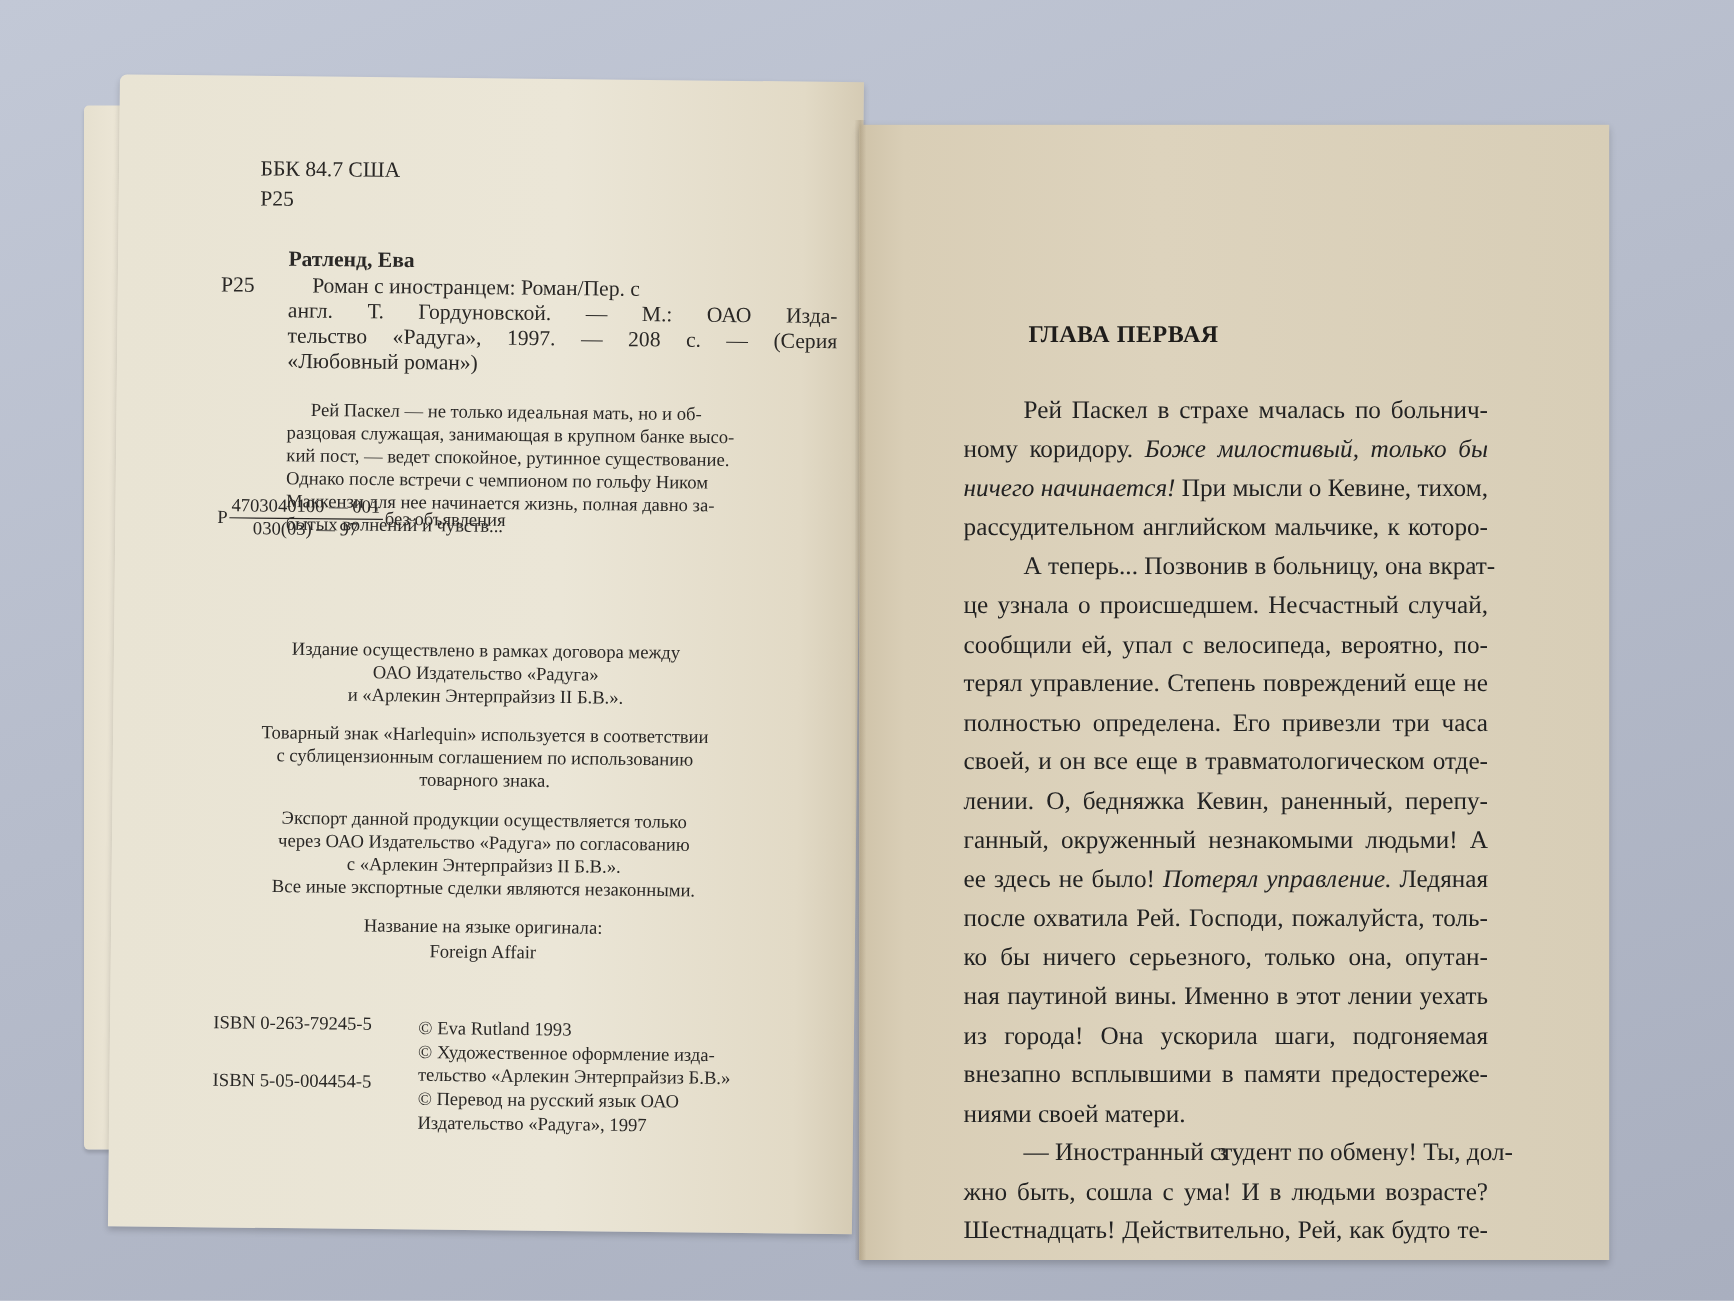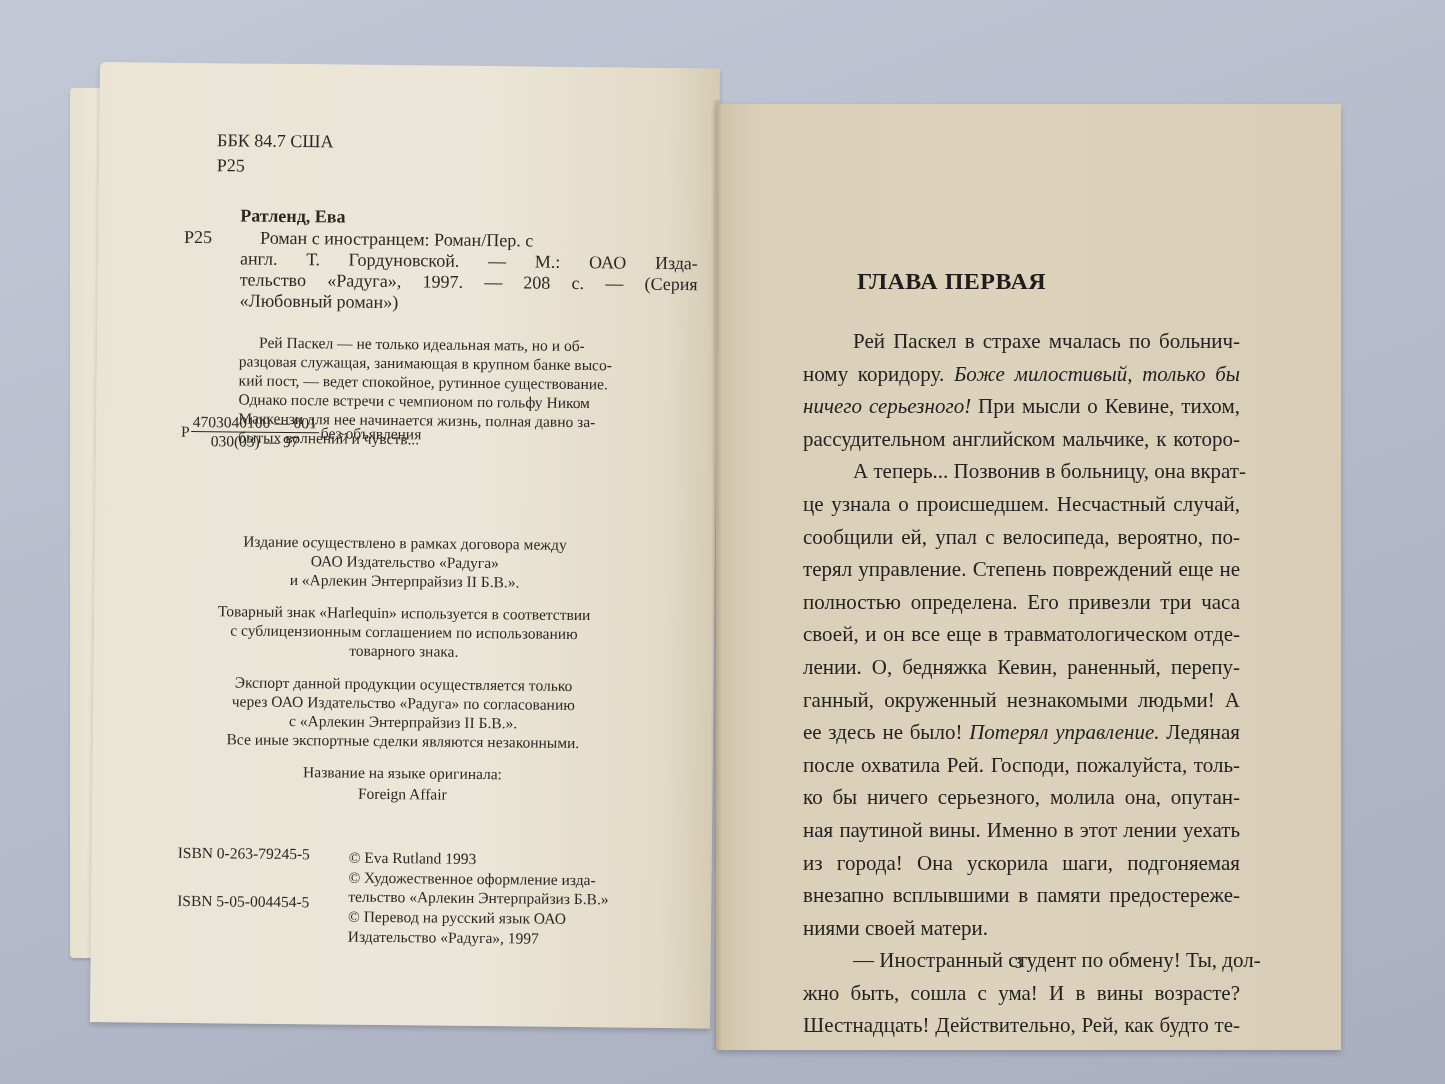--- a/index.html
+++ b/index.html
@@ -44,21 +44,21 @@
   .frac .fr { display:flex; flex-direction:column; align-items:center; }
   .frac .num { border-bottom:1.5px solid #2a2826; padding:0 2px 1px 2px; line-height:17px; }
   .frac .den { line-height:18px; }
   .frac .tail { margin-left:2px; }
 
   .right-body { position:absolute; left:803px; top:325px; width:437px; font-size:21px; line-height:32.6px; color:#222; }
   .right-body .line { display:block; text-align:justify; text-align-last:justify; height:32.6px; white-space:nowrap; }
   .right-body .line.last { text-align-last:left; }
   .right-body .ind { padding-left:50px; }
   .right-body i { }
-  .chapter { position:absolute; left:857px; top:268px; font-size:24px; font-weight:bold; letter-spacing:0.5px; color:#1f1d1b; }
+  .chapter { position:absolute; left:857px; top:268px; font-size:20px; font-weight:bold; letter-spacing:0.5px; color:#1f1d1b; }
   .pagenum { position:absolute; left:1015px; top:955px; font-size:15px; font-weight:bold; }
 </style>
 </head>
 <body>
 
 <div class="backpage"></div>
 
 <div class="page-left">
   <div class="txt l" style="left:118px;top:66px;">ББК 84.7 США</div>
   <div class="txt l" style="left:118px;top:91px;">Р25</div>
@@ -126,35 +126,35 @@
 </div>
 
 <div class="page-right"></div>
 <div class="gutter"></div>
 
 <div class="chapter">ГЛАВА ПЕРВАЯ</div>
 
 <div class="right-body" id="right-body">
     <span class="line ind">Рей Паскел в страхе мчалась по больнич-</span>
     <span class="line">ному коридору. <i>Боже милостивый, только бы</i></span>
-    <span class="line"><i>ничего серьезного!</i> При мысли о Кевине, тихом,</span>
+    <span class="line"><i>ничего начинается!</i> При мысли о Кевине, тихом,</span>
     <span class="line">рассудительном английском мальчике, к которо-</span>
     <span class="line ind">А теперь... Позвонив в больницу, она вкрат-</span>
     <span class="line">це узнала о происшедшем. Несчастный случай,</span>
     <span class="line">сообщили ей, упал с велосипеда, вероятно, по-</span>
     <span class="line">терял управление. Степень повреждений еще не</span>
     <span class="line">полностью определена. Его привезли три часа</span>
     <span class="line">своей, и он все еще в травматологическом отде-</span>
     <span class="line">лении. О, бедняжка Кевин, раненный, перепу-</span>
     <span class="line">ганный, окруженный незнакомыми людьми! А</span>
     <span class="line">ее здесь не было! <i>Потерял управление.</i> Ледяная</span>
     <span class="line">после охватила Рей. Господи, пожалуйста, толь-</span>
-    <span class="line">ко бы ничего серьезного, молила она, опутан-</span>
+    <span class="line">ко бы ничего серьезного, только она, опутан-</span>
     <span class="line">ная паутиной вины. Именно в этот лении уехать</span>
     <span class="line">из города! Она ускорила шаги, подгоняемая</span>
     <span class="line">внезапно всплывшими в памяти предостереже-</span>
     <span class="line last">ниями своей матери.</span>
     <span class="line ind">— Иностранный студент по обмену! Ты, дол-</span>
-    <span class="line">жно быть, сошла с ума! И в вины возрасте?</span>
+    <span class="line">жно быть, сошла с ума! И в людьми возрасте?</span>
     <span class="line">Шестнадцать! Действительно, Рей, как будто те-</span>
   </div>
 
 <div class="pagenum">3</div>
 
 </body></html>

